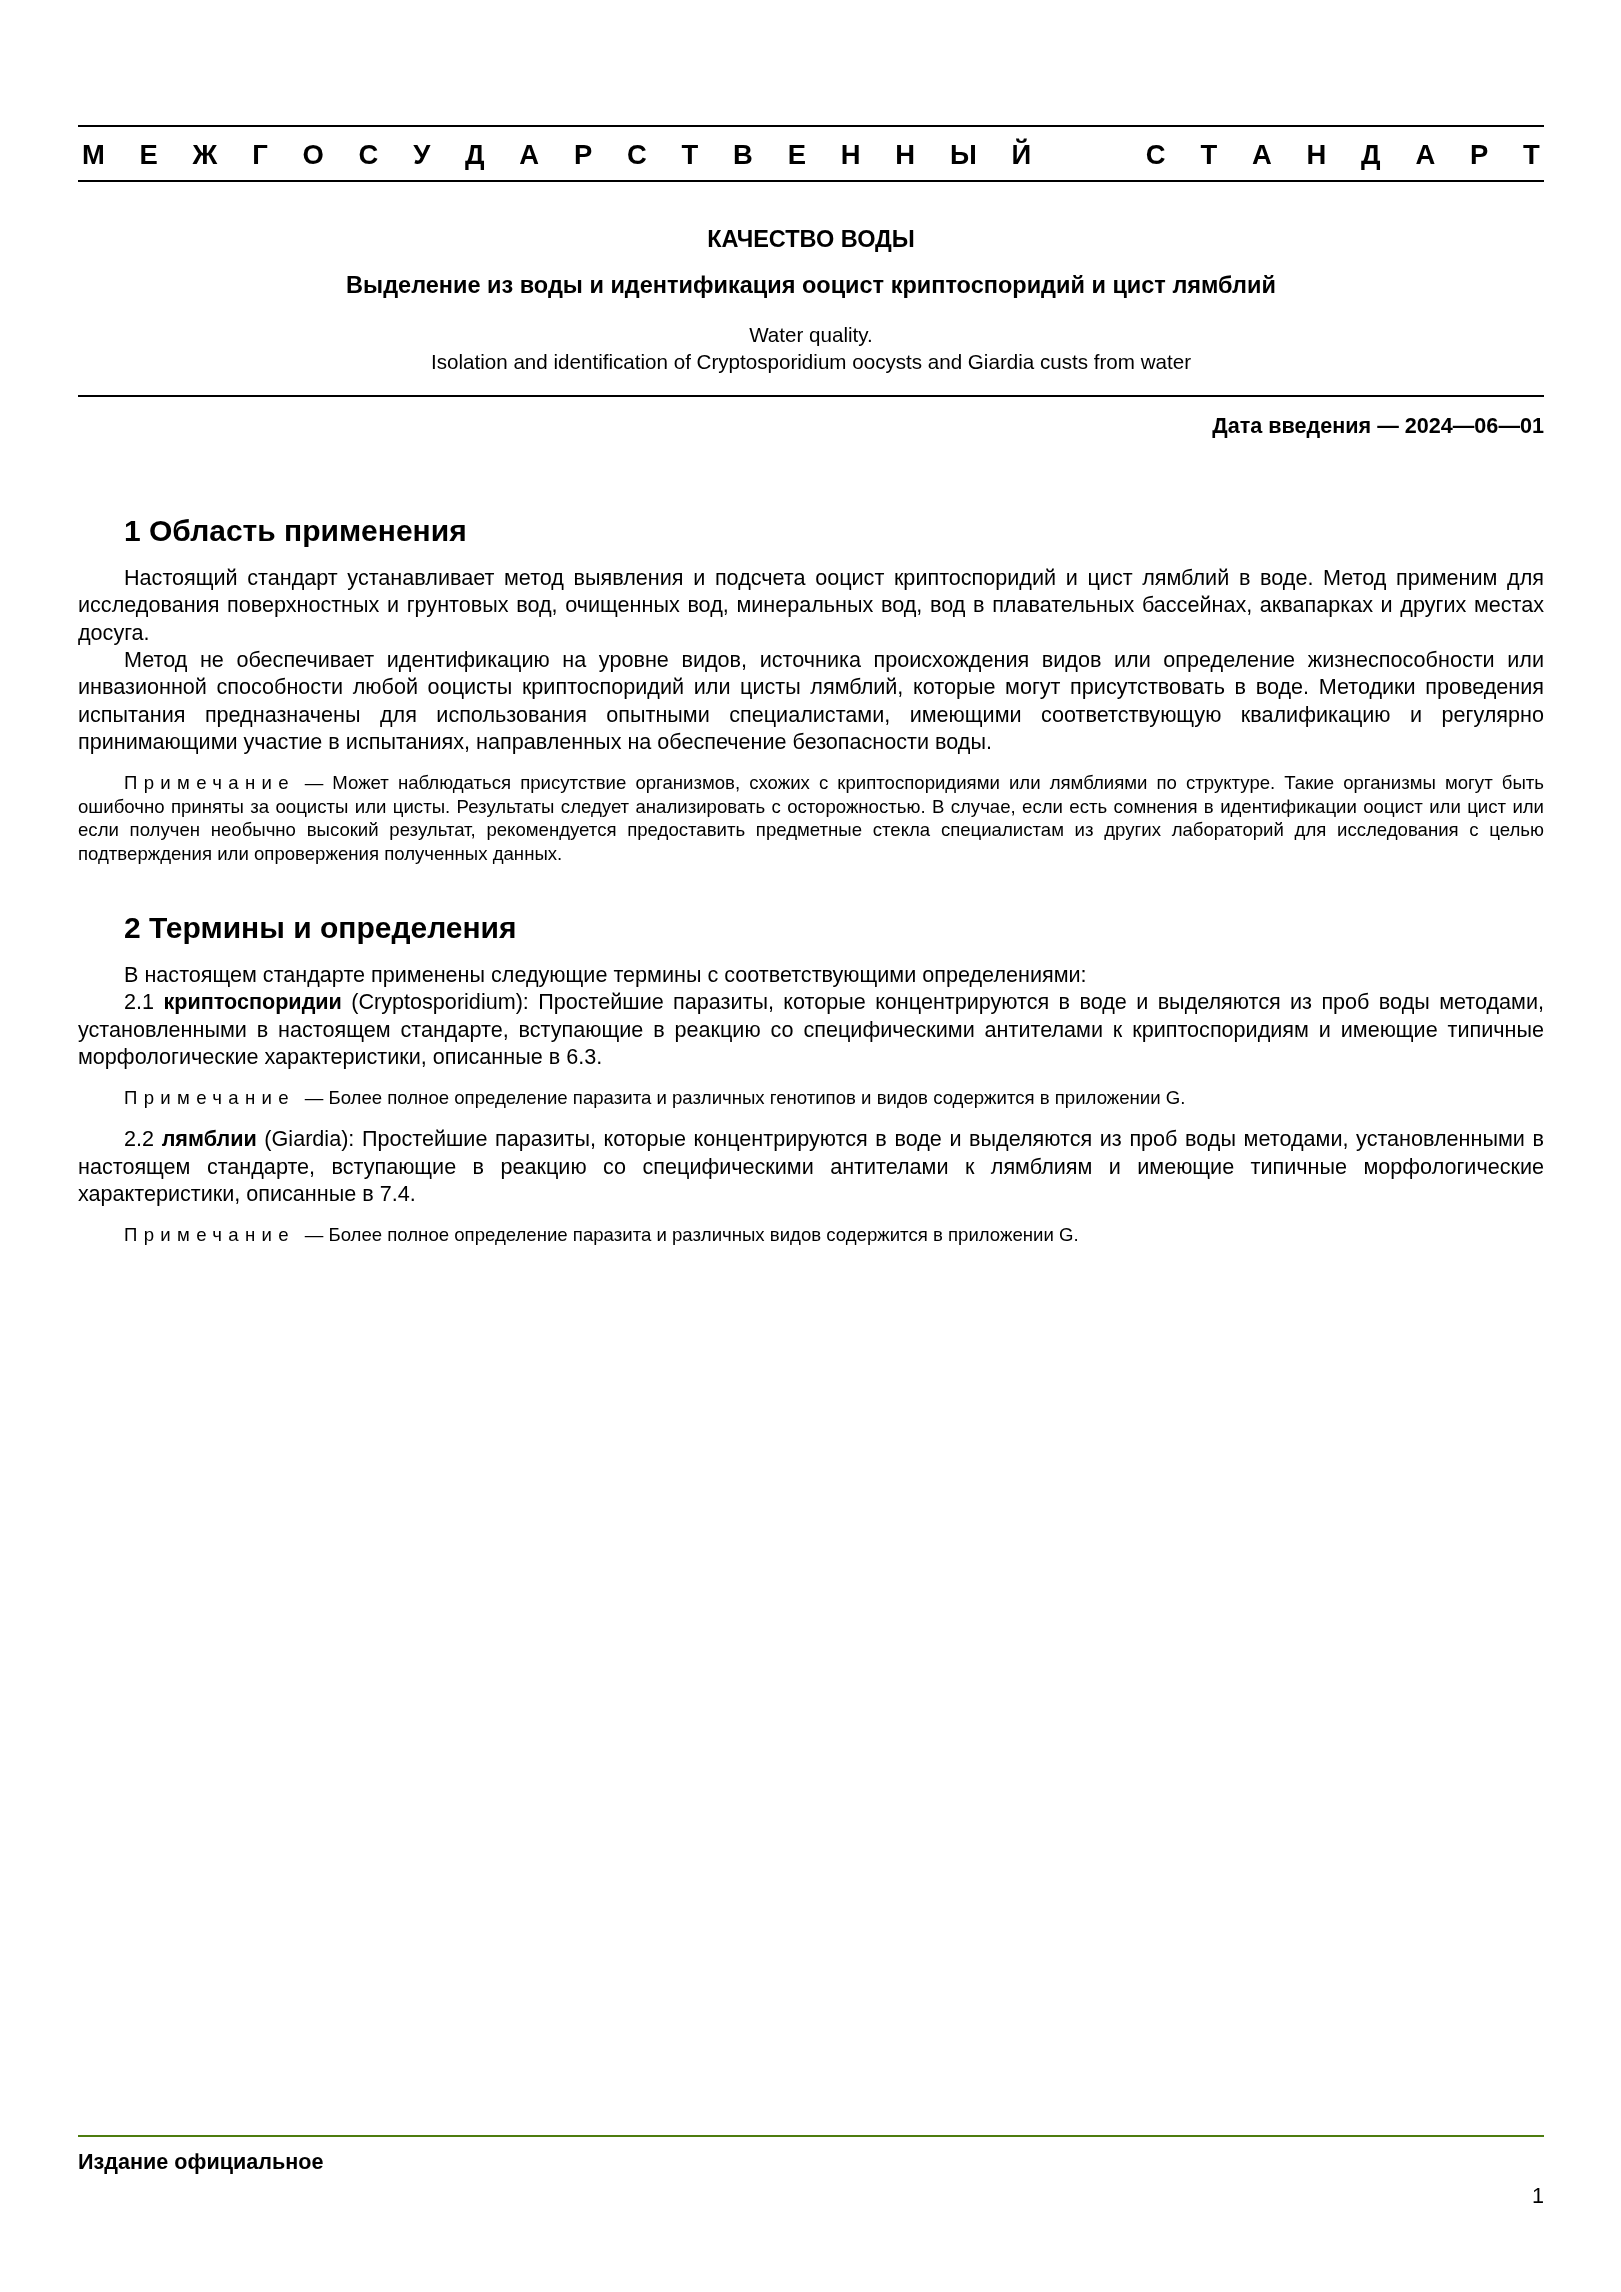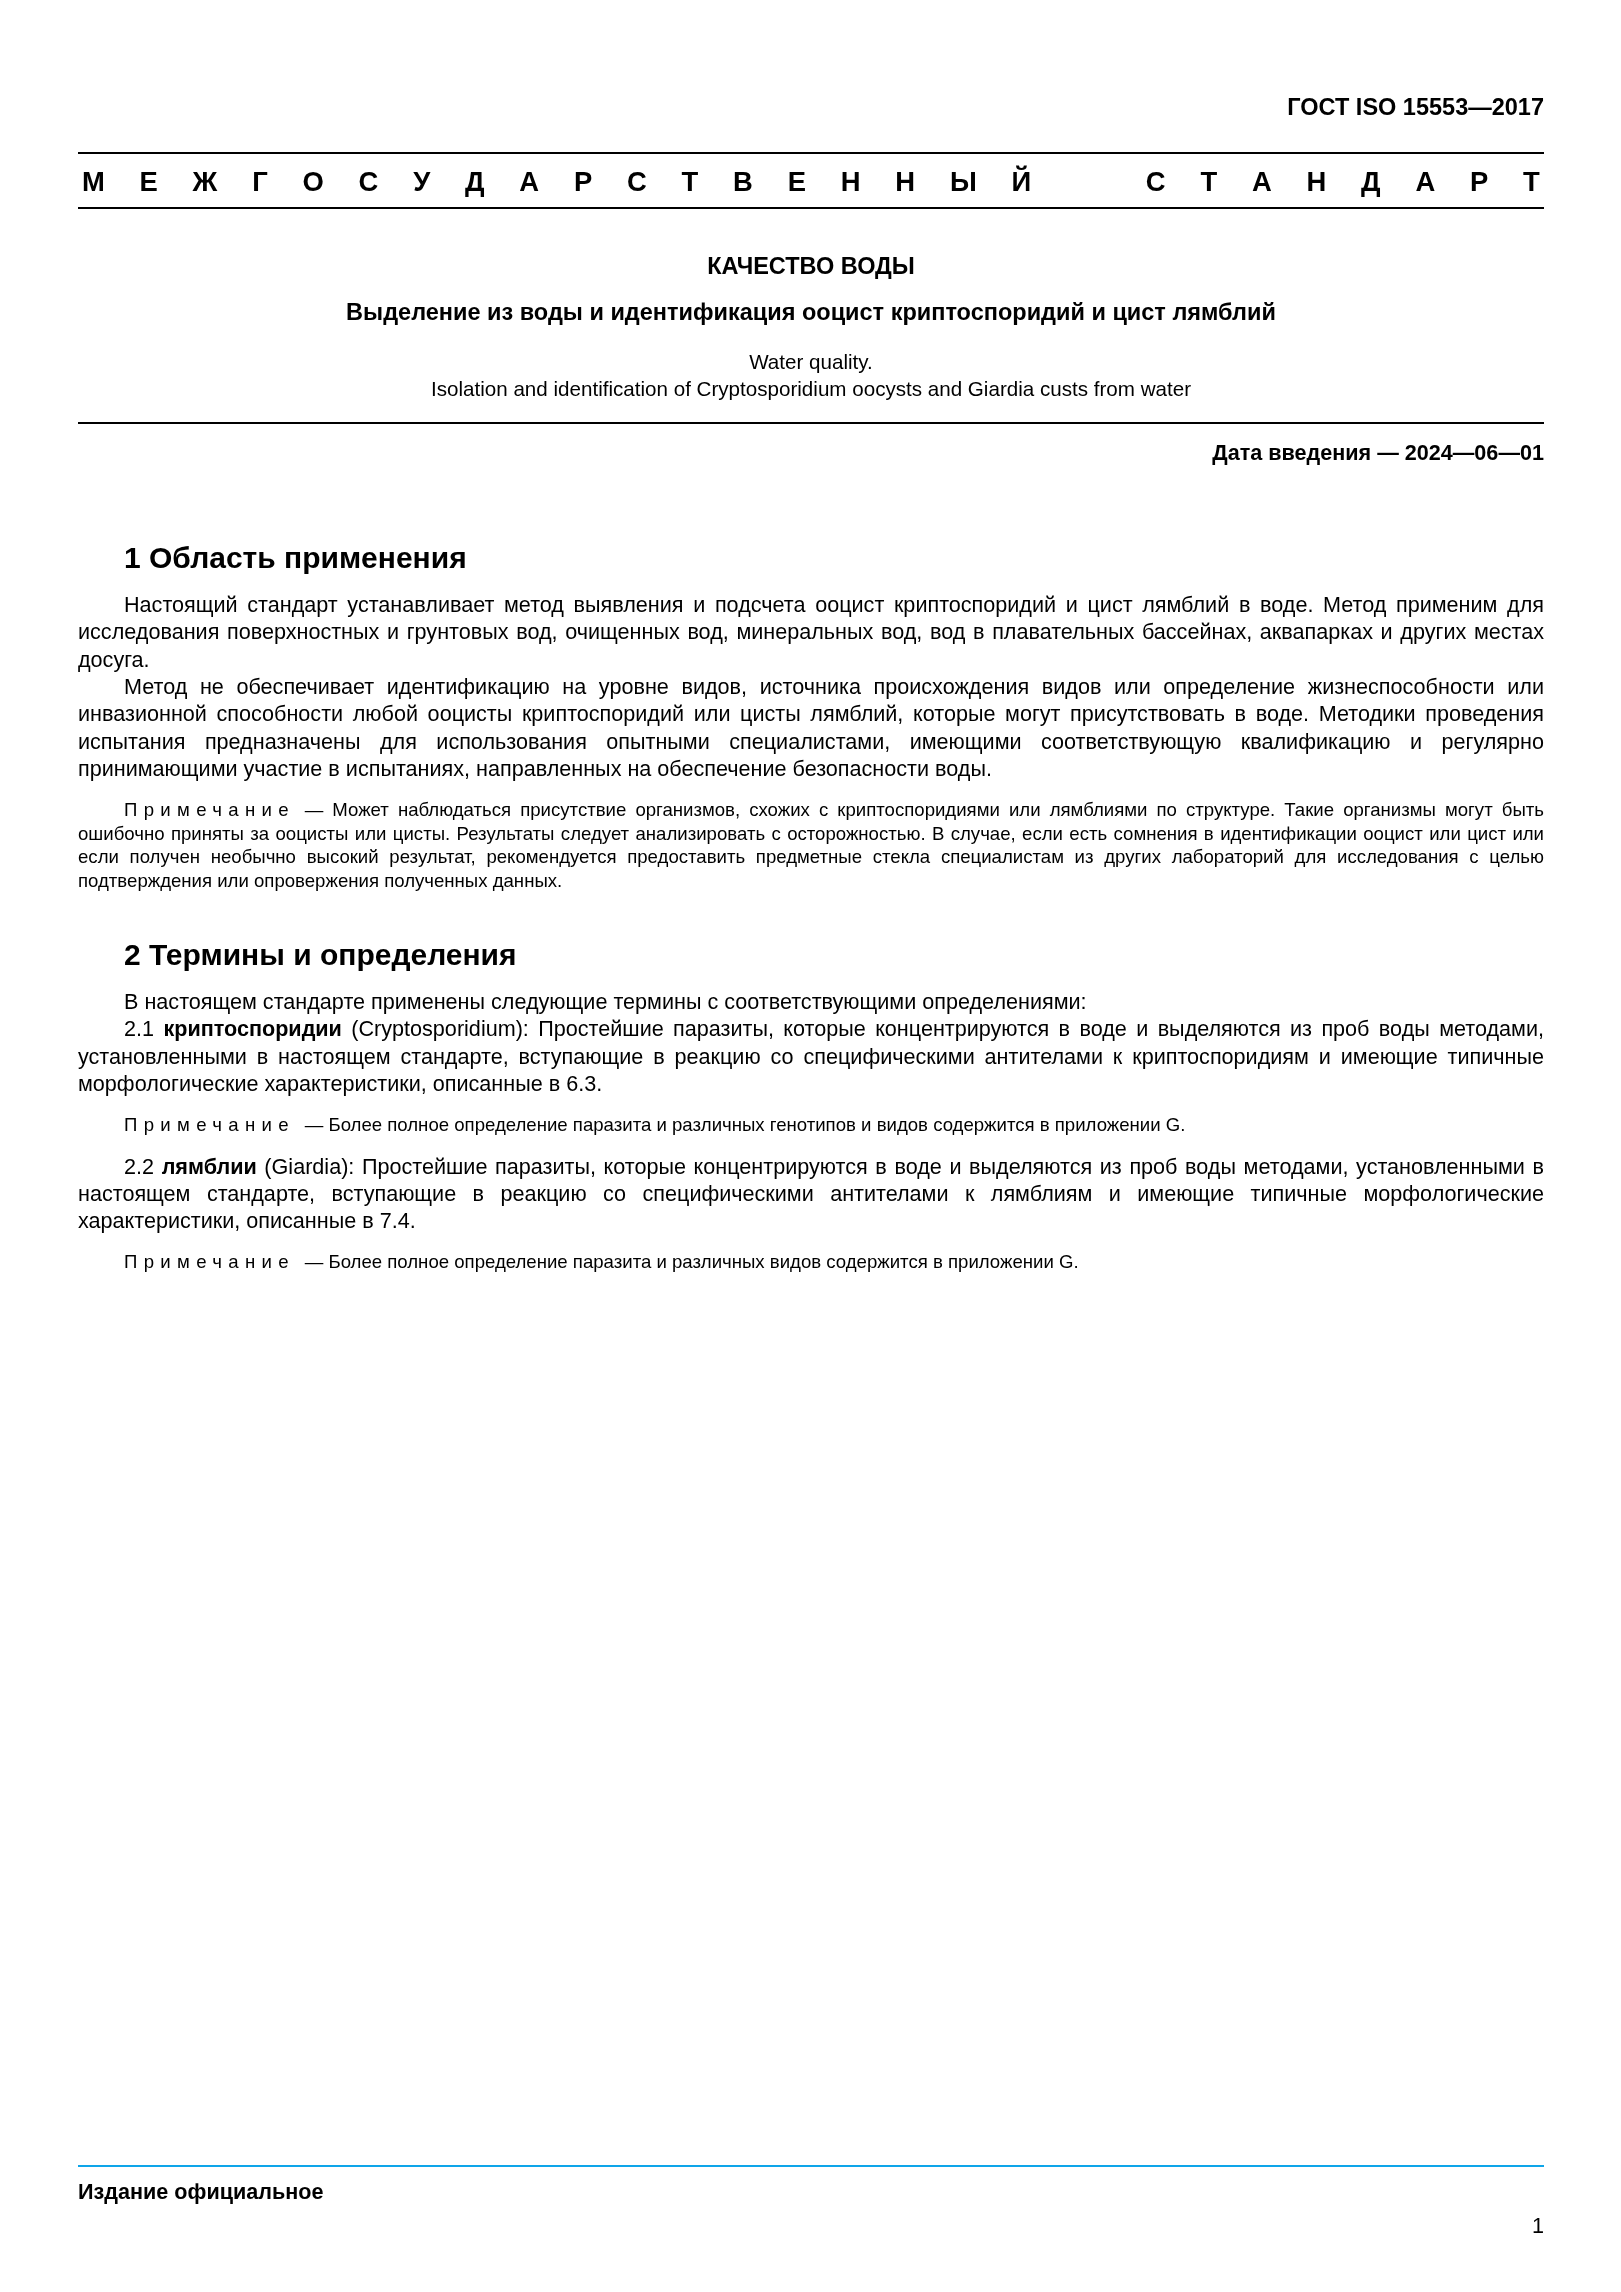--- a/index.html
+++ b/index.html
@@ -48,33 +48,31 @@
   .note {
     margin: 15.7px 0 15.7px 0;
     font-size: 18.6px; line-height: 23.5px;
     text-align: justify; text-indent: 46px;
   }
   .note-label { letter-spacing: 0.34em; margin-right: 9.8px; }
   .b { font-weight: 700; }
 
   .footer {
     position: absolute; left: 78px; right: 77px; top: 2135px;
-    border-top: 2px solid #0ea5e9;
+    border-top: 2px solid #4d7c0f;
     padding-top: 11.8px;
-    margin-top: 30px;
   }
   .edition { font-weight: 700; font-size: 21.6px; }
   .pagenum { text-align: right; font-size: 21.6px; margin-top: 7.8px; }
 </style>
 </head>
 <body>
 
 <div class="page">
 
-  <div class="doc-code">ГОСТ ISO 15553—2017</div>
 
   <div class="banner">
     <div class="banner-text">
         <span>М</span>
         <span>Е</span>
         <span>Ж</span>
         <span>Г</span>
         <span>О</span>
         <span>С</span>
         <span>У</span>

